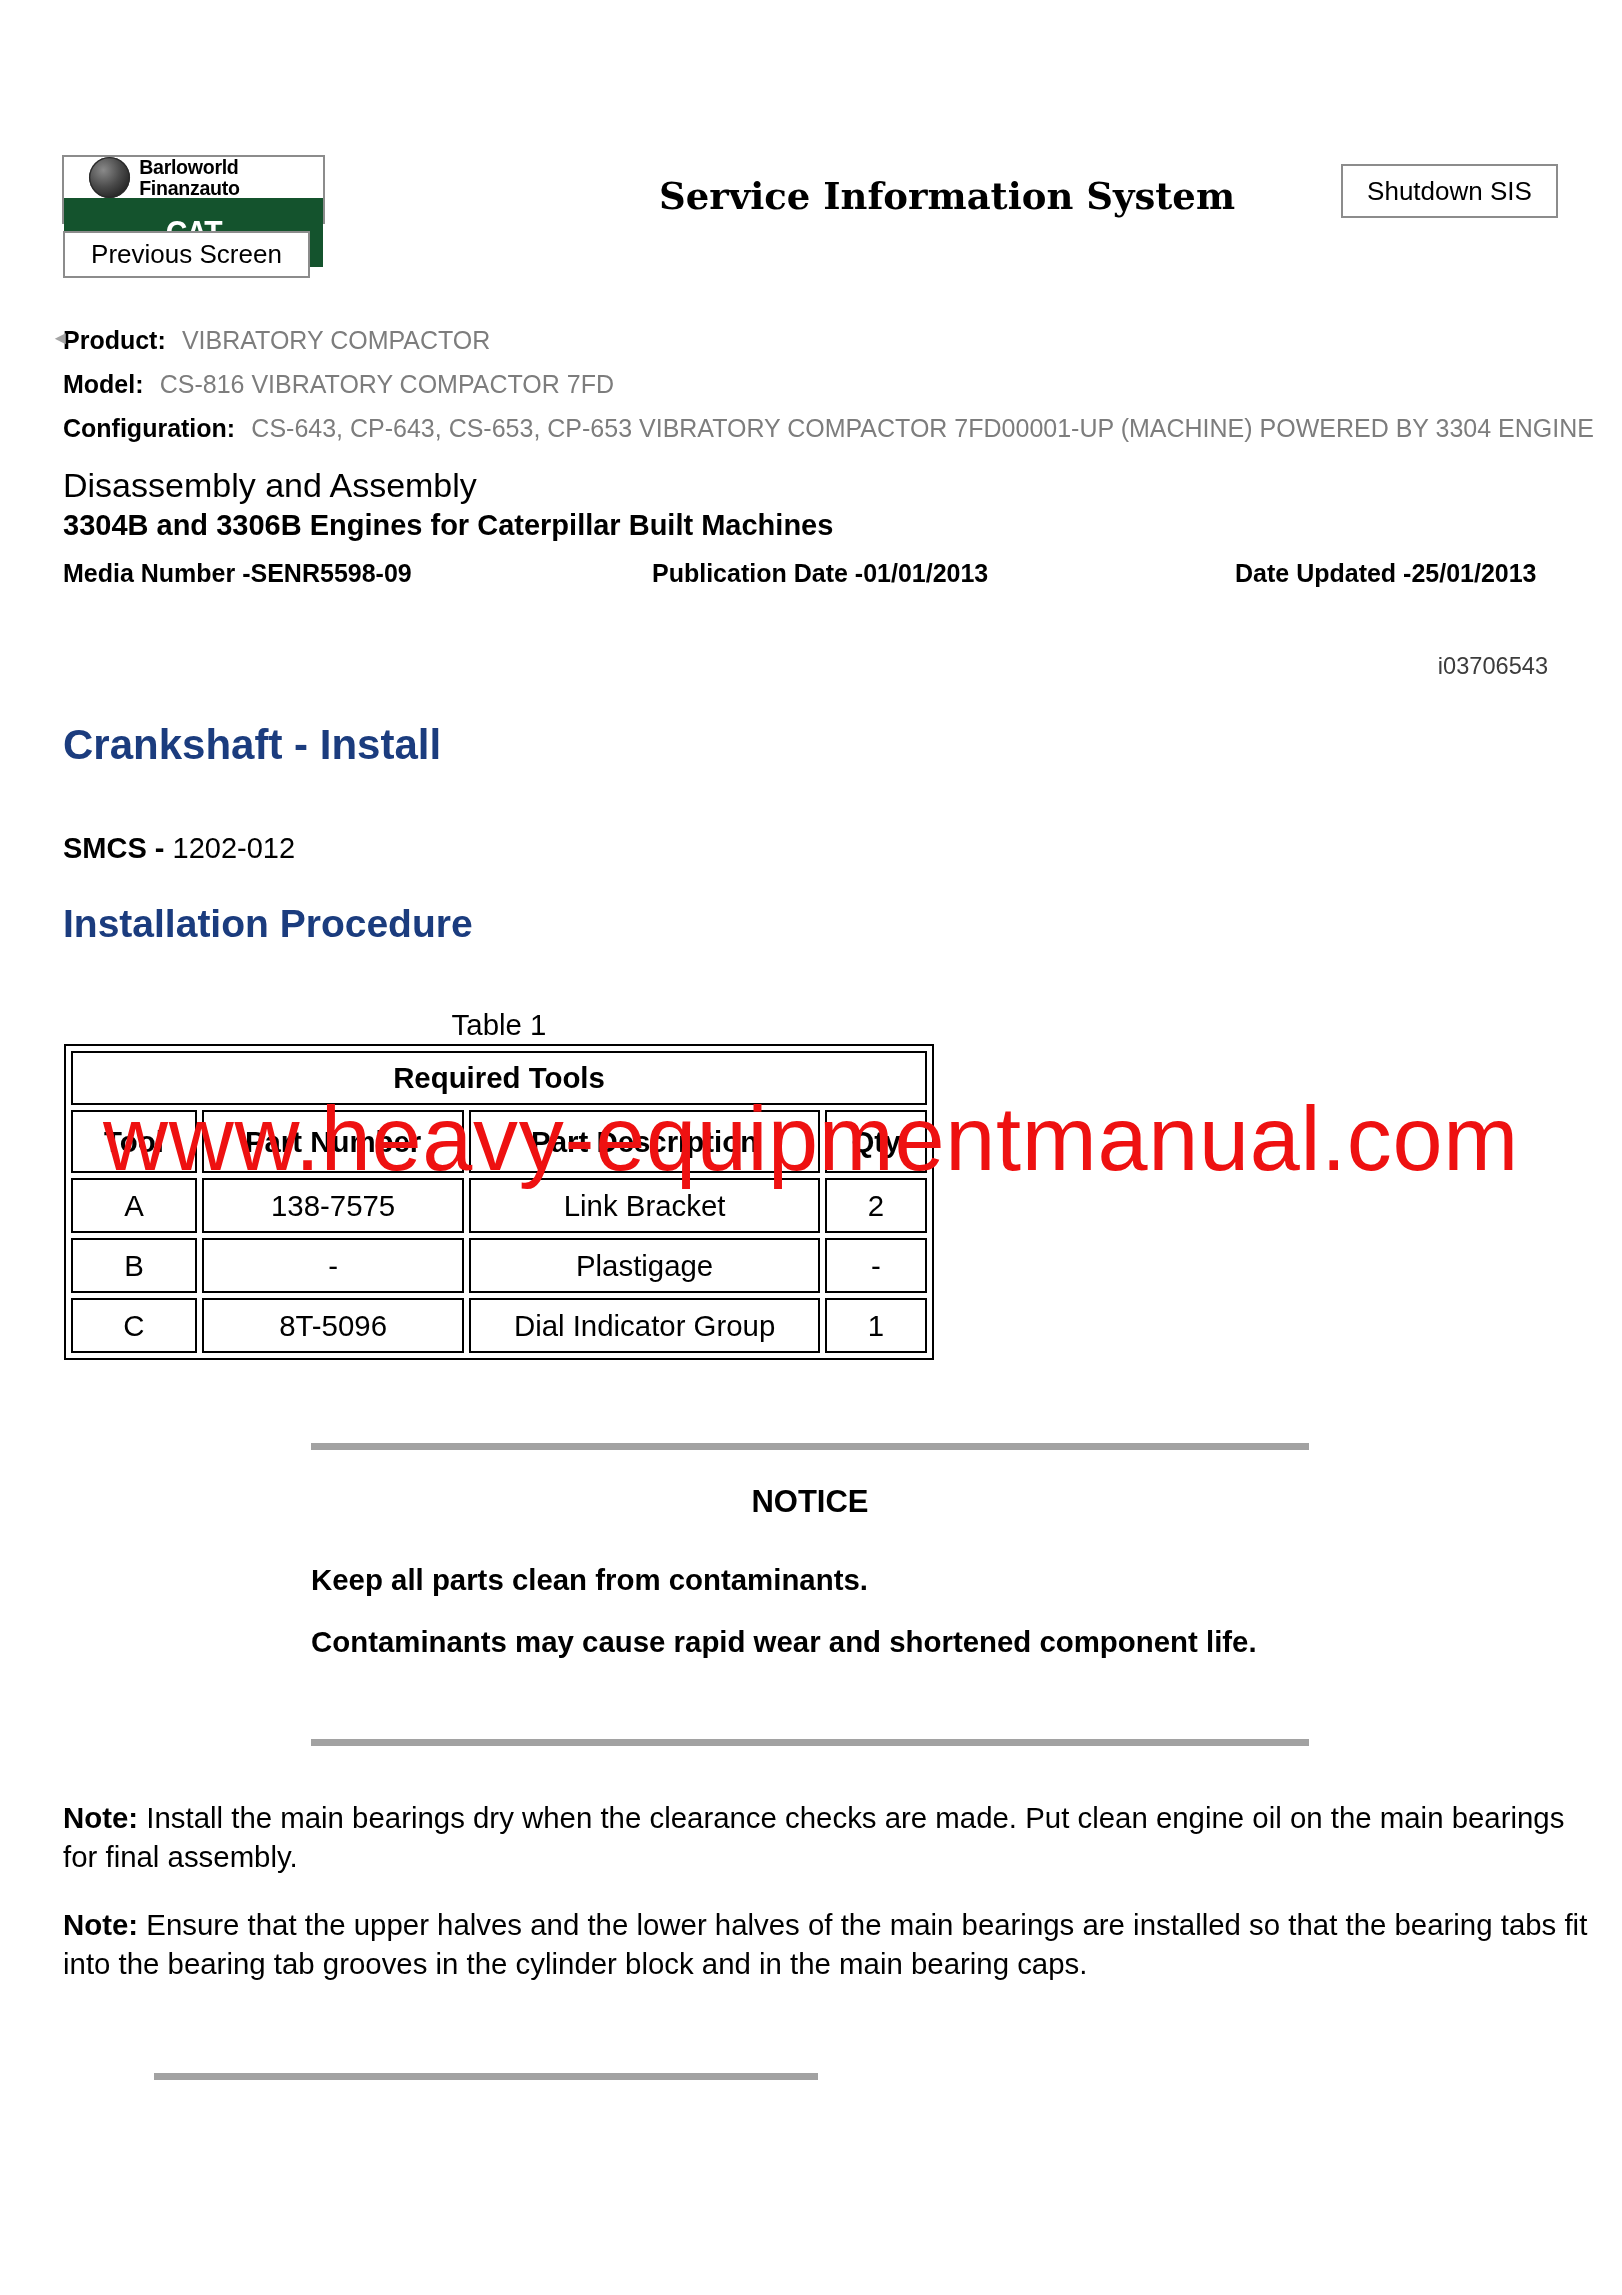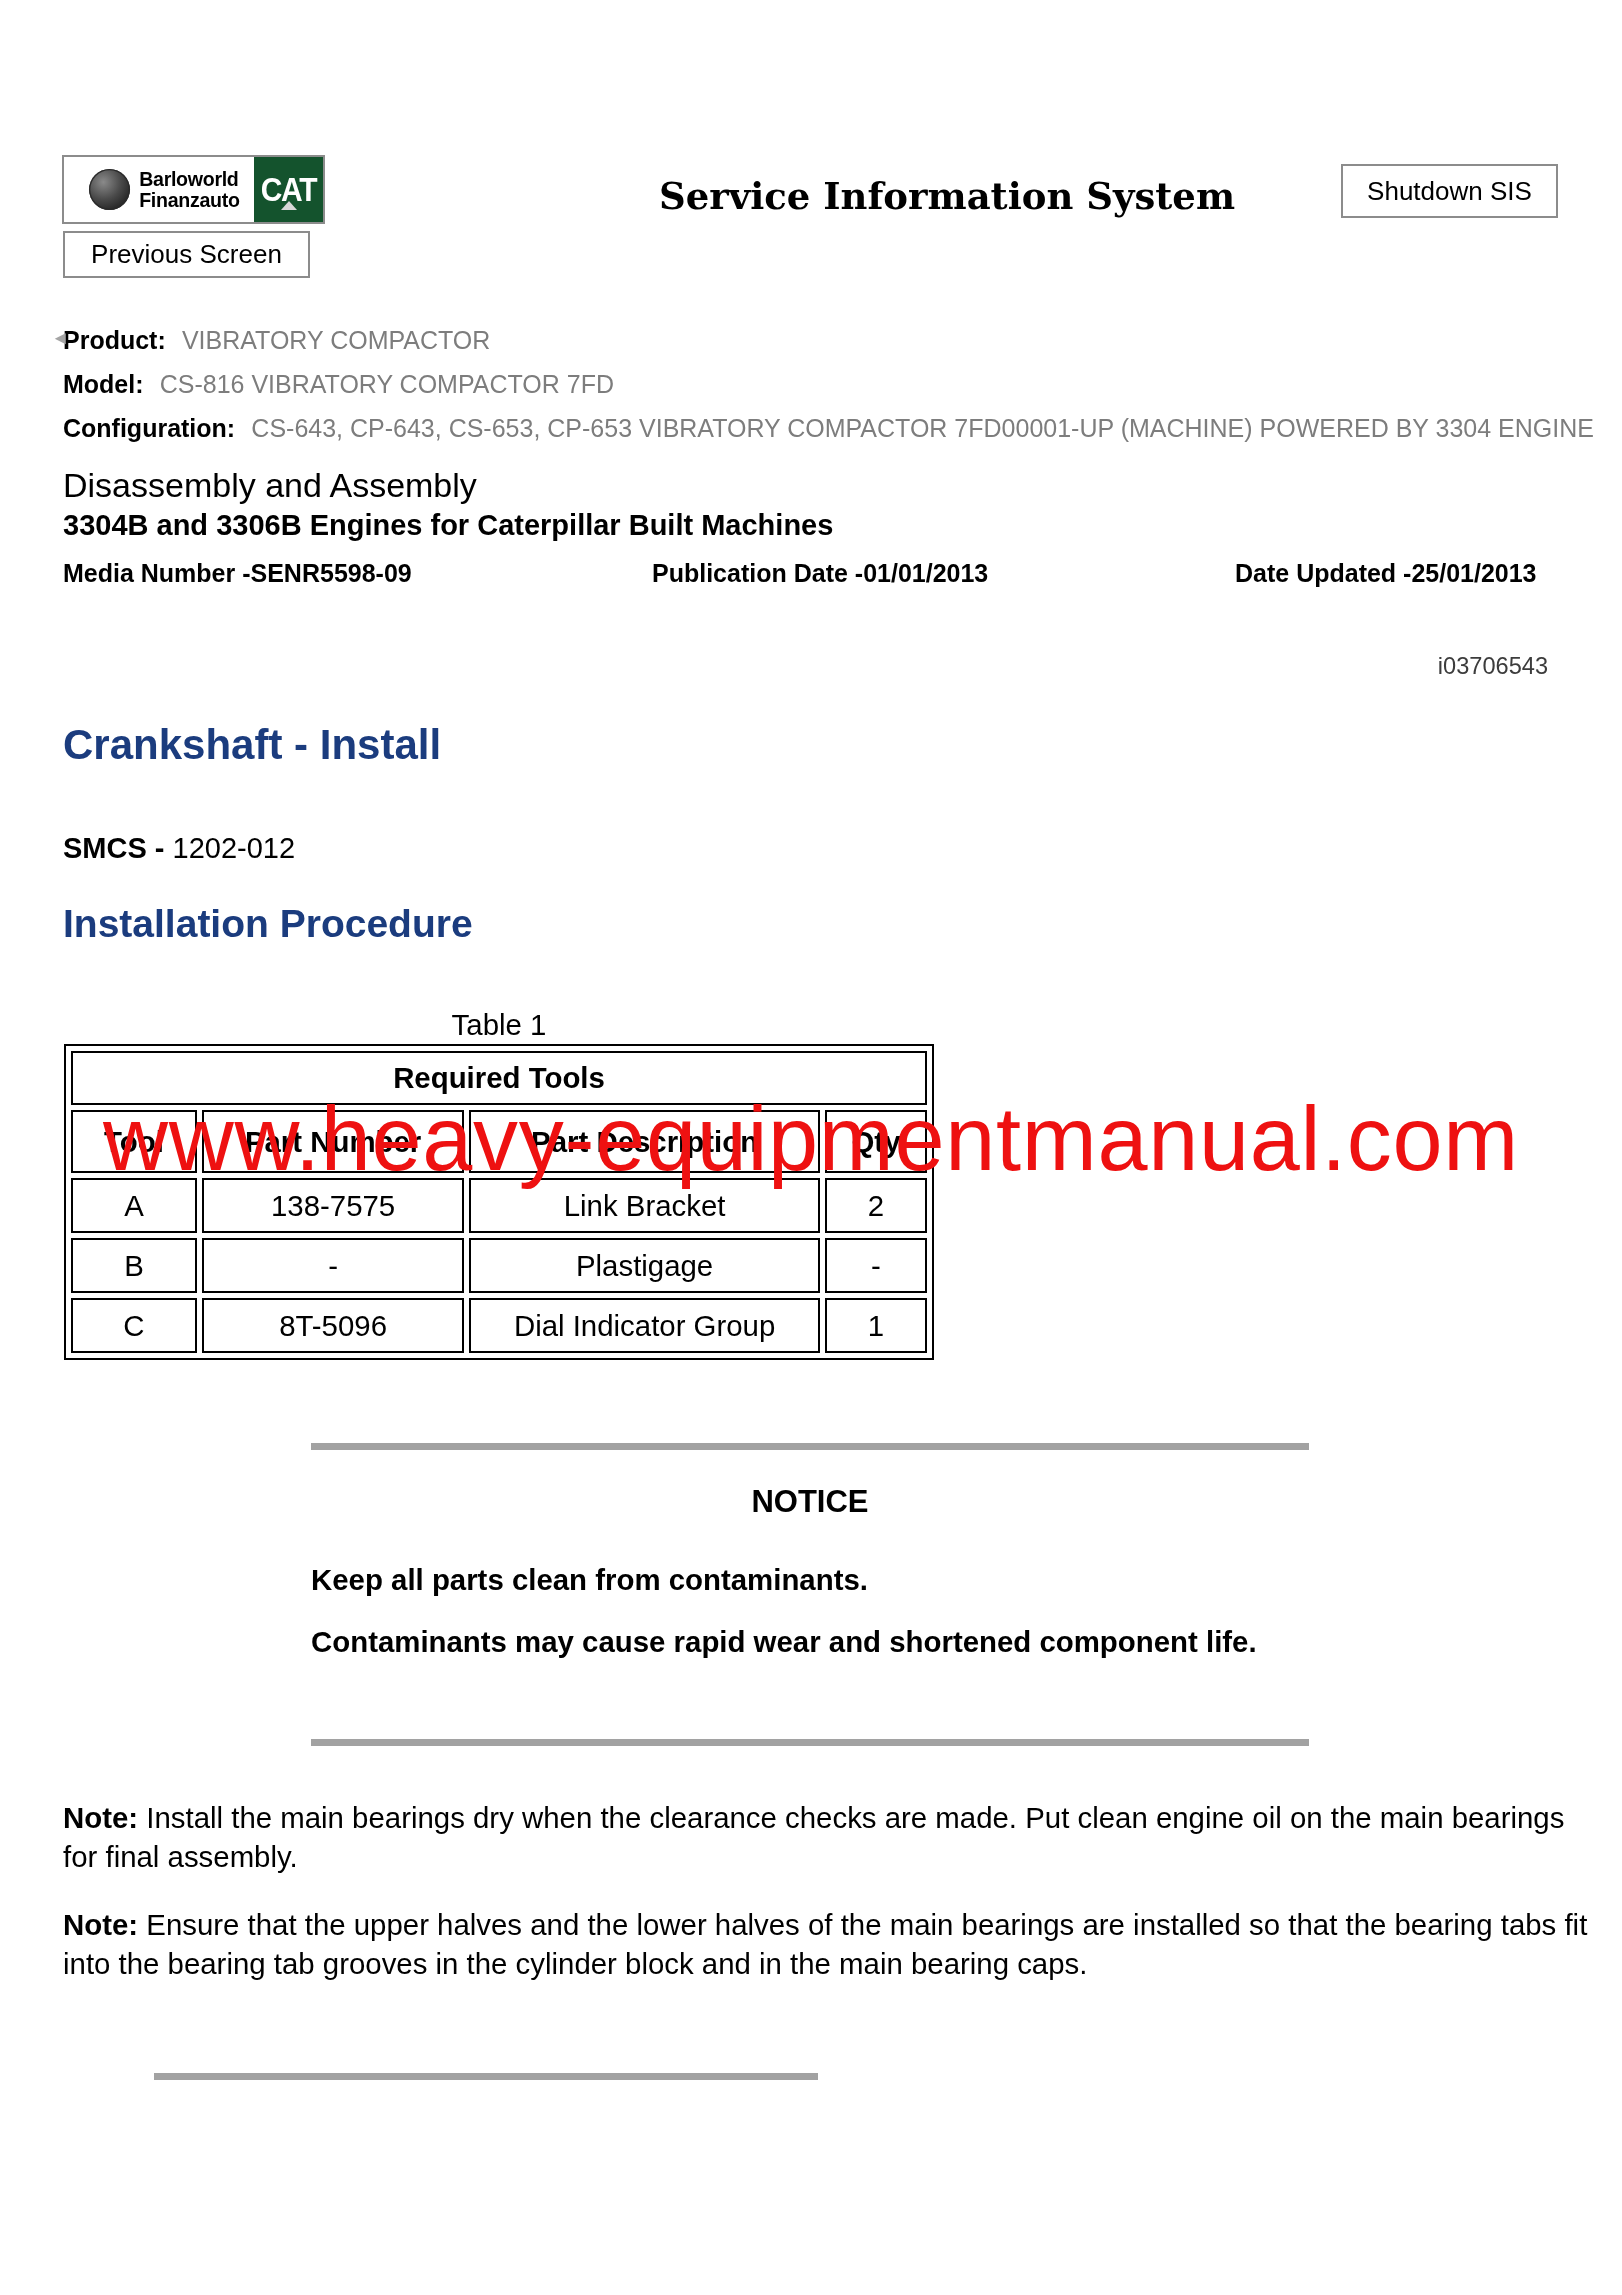--- a/index.html
+++ b/index.html
@@ -10,21 +10,21 @@
     --watermark-red:#ee1111;
     --border-gray:#8c8c8c;
   }
   *{margin:0;padding:0;box-sizing:border-box;}
   html,body{background:#fff;}
   body{font-family:"Liberation Sans",sans-serif;color:#000;}
   #page{position:relative;width:1623px;height:2295px;background:#fff;overflow:hidden;}
 
   
   .logo-box{position:absolute;left:62px;top:155px;width:263px;height:69px;
-    border:2px solid var(--border-gray);background:#fff;display:flex;align-items:stretch;}
+    border:2px solid var(--border-gray);background:#fff;display:flex;align-items:stretch;flex-direction:column;}
   .logo-left{flex:1;display:flex;align-items:center;gap:9.2px;padding-left:25px;}
   .globe{width:41px;height:41px;border-radius:50%;
     background:radial-gradient(circle at 35% 32%, #8a8a8a 0%, #4a4a4a 45%, #161616 90%);
     box-shadow:inset 0 0 0 1.3px #2a2a2a;flex:0 0 auto;}
   .brand{font-weight:bold;font-size:19.6px;line-height:1.04;letter-spacing:-0.3px;}
   .cat-box{flex:0 0 69px;background:#14532d;color:#fff;display:flex;align-items:center;
     justify-content:center;position:relative;}
   .cat-text{font-weight:bold;font-size:30px;letter-spacing:-1.3px;transform:scaleY(1.12);}
   .cat-tri{position:absolute;left:50%;bottom:11.8px;transform:translateX(-50%);
     width:0;height:0;border-left:8.5px solid transparent;border-right:8.5px solid transparent;

